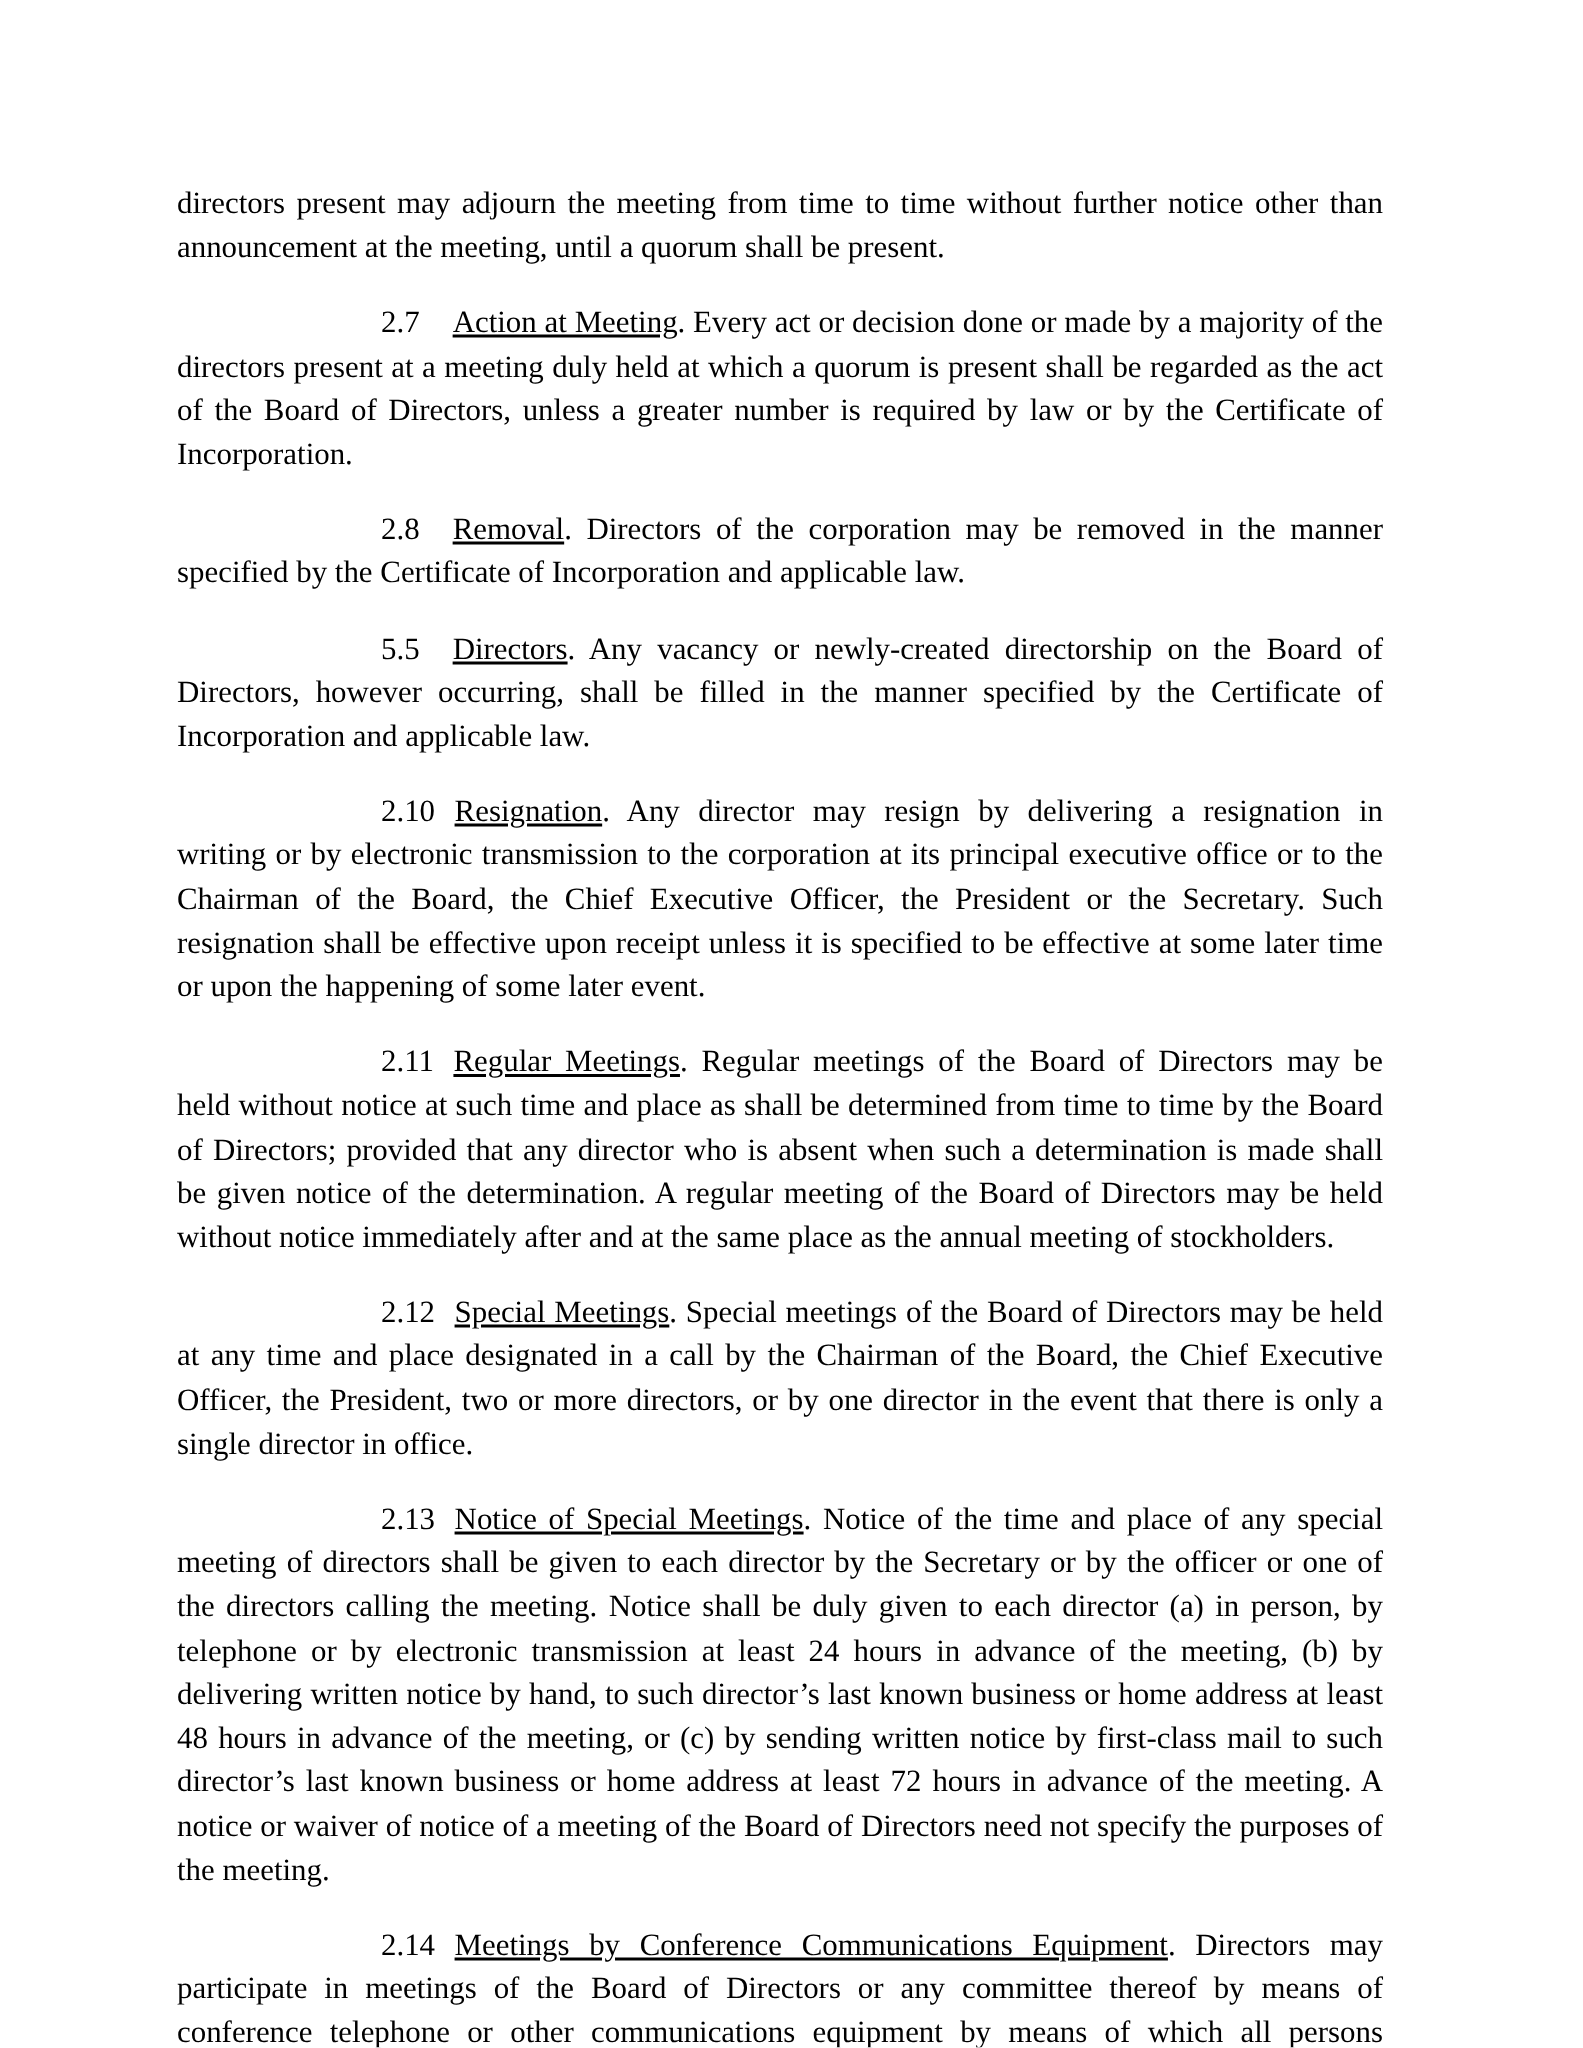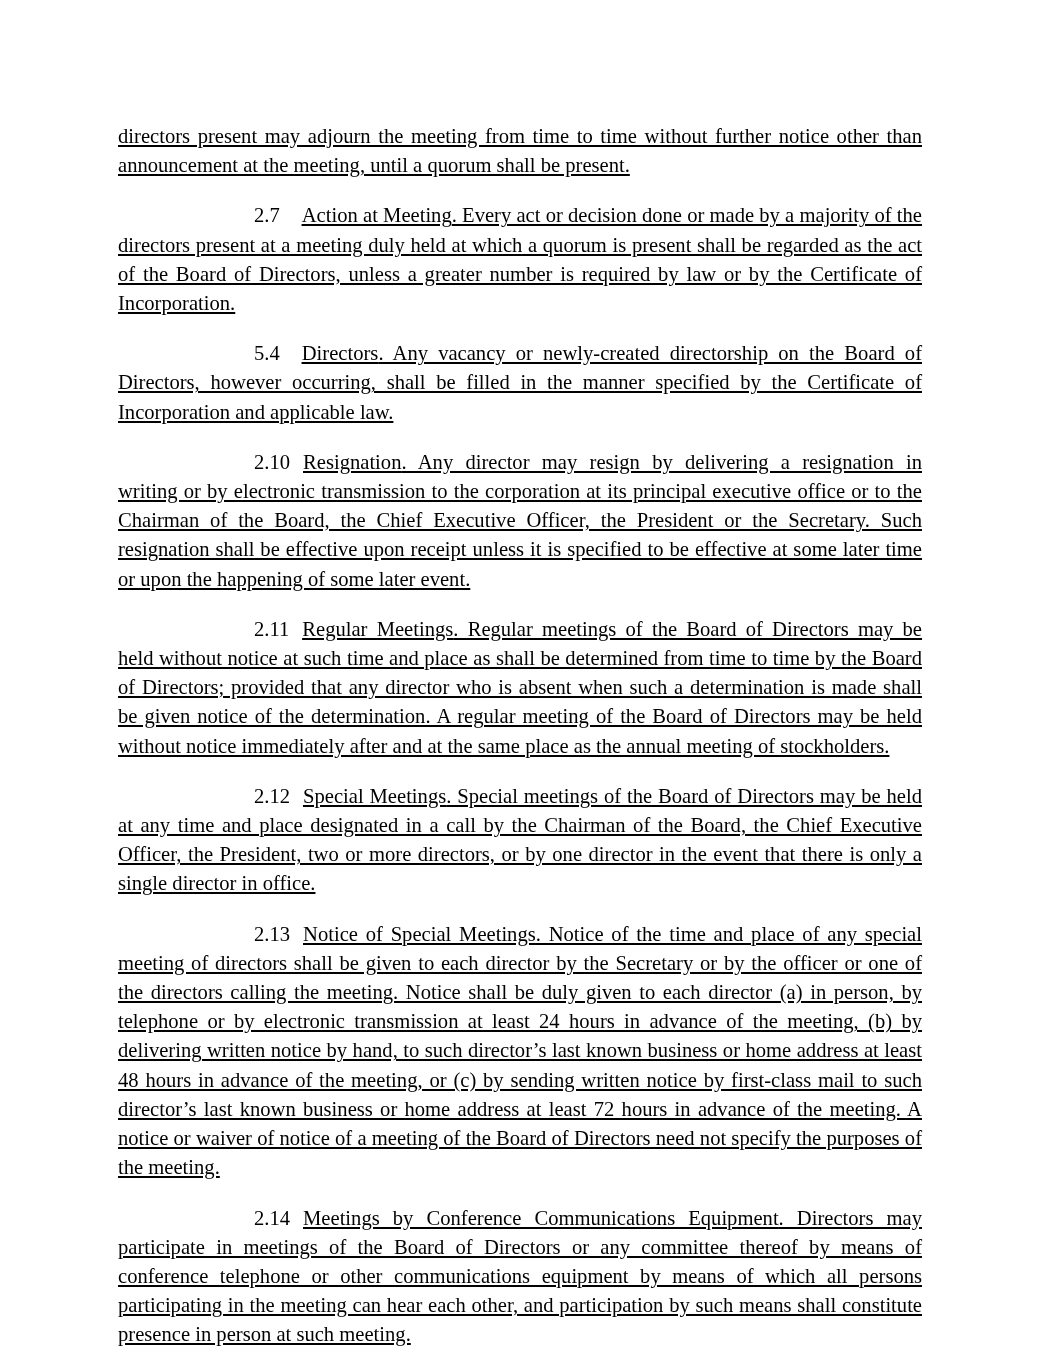--- a/index.html
+++ b/index.html
@@ -24,21 +24,20 @@
     left: 118px;
     top: 122px;
     width: 818px;
   }
   p {
     margin: 0 14px 21px 0;
     font-size: 20.6px;
     line-height: 29.2px;
     text-align: justify;
     text-justify: inter-word;
-    text-decoration: underline;
   }
   p:last-child {
     margin-bottom: 0;
   }
   .indent {
     text-indent: 68px;
   }
   .no-indent {
     text-indent: 0;
   }
@@ -62,22 +61,23 @@
 </head>
 <body>
 
 <div class="page">
   <div class="doc-body">
 
     <p class="no-indent"><span>directors present may adjourn the meeting from time to time without further notice other than announcement at the meeting, until a quorum shall be present.</span></p>
 
     <p class="indent"><span class="num">2.7</span><span class="gap-sm"></span><span class="heading">Action at Meeting</span><span>.  Every act or decision done or made by a majority of the directors present at a meeting duly held at which a quorum is present shall be regarded as the act of the Board of Directors, unless a greater number is required by law or by the Certificate of Incorporation.</span></p>
 
+    <p class="indent"><span class="num">2.8</span><span class="gap-sm"></span><span class="heading">Removal</span><span>.  Directors of the corporation may be removed in the manner specified by the Certificate of Incorporation and applicable law.</span></p>
 
-    <p class="indent"><span class="num">5.4</span><span class="gap-sm"></span><span class="heading">Directors</span><span>.  Any vacancy or newly-created directorship on the Board of Directors, however occurring, shall be filled in the manner specified by the Certificate of Incorporation and applicable law.</span></p>
+    <p class="indent"><span class="num">5.5</span><span class="gap-sm"></span><span class="heading">Directors</span><span>.  Any vacancy or newly-created directorship on the Board of Directors, however occurring, shall be filled in the manner specified by the Certificate of Incorporation and applicable law.</span></p>
 
     <p class="indent"><span class="num">2.10</span><span class="gap-xs"></span><span class="heading">Resignation</span><span>.  Any director may resign by delivering a resignation in writing or by electronic transmission to the corporation at its principal executive office or to the Chairman of the Board, the Chief Executive Officer, the President or the Secretary.  Such resignation shall be effective upon receipt unless it is specified to be effective at some later time or upon the happening of some later event.</span></p>
 
     <p class="indent"><span class="num">2.11</span><span class="gap-xs"></span><span class="heading">Regular Meetings</span><span>.  Regular meetings of the Board of Directors may be held without notice at such time and place as shall be determined from time to time by the Board of Directors; provided that any director who is absent when such a determination is made shall be given notice of the determination.  A regular meeting of the Board of Directors may be held without notice immediately after and at the same place as the annual meeting of stockholders.</span></p>
 
     <p class="indent"><span class="num">2.12</span><span class="gap-xs"></span><span class="heading">Special Meetings</span><span>.  Special meetings of the Board of Directors may be held at any time and place designated in a call by the Chairman of the Board, the Chief Executive Officer, the President, two or more directors, or by one director in the event that there is only a single director in office.</span></p>
 
     <p class="indent"><span class="num">2.13</span><span class="gap-xs"></span><span class="heading">Notice of Special Meetings</span><span>. Notice of the time and place of any special meeting of directors shall be given to each director by the Secretary or by the officer or one of the directors calling the meeting.  Notice shall be duly given to each director (a) in person, by telephone or by electronic transmission at least 24 hours in advance of the meeting, (b) by delivering written notice by hand, to such director’s last known business or home address at least 48 hours in advance of the meeting, or (c) by sending written notice by first-class mail to such director’s last known business or home address at least 72 hours in advance of the meeting.  A notice or waiver of notice of a meeting of the Board of Directors need not specify the purposes of the meeting.</span></p>
 
     <p class="indent"><span class="num">2.14</span><span class="gap-xs"></span><span class="heading">Meetings by Conference Communications Equipment</span><span>.  Directors may participate in meetings of the Board of Directors or any committee thereof by means of conference telephone or other communications equipment by means of which all persons participating in the meeting can hear each other, and participation by such means shall constitute presence in person at such meeting.</span></p>

